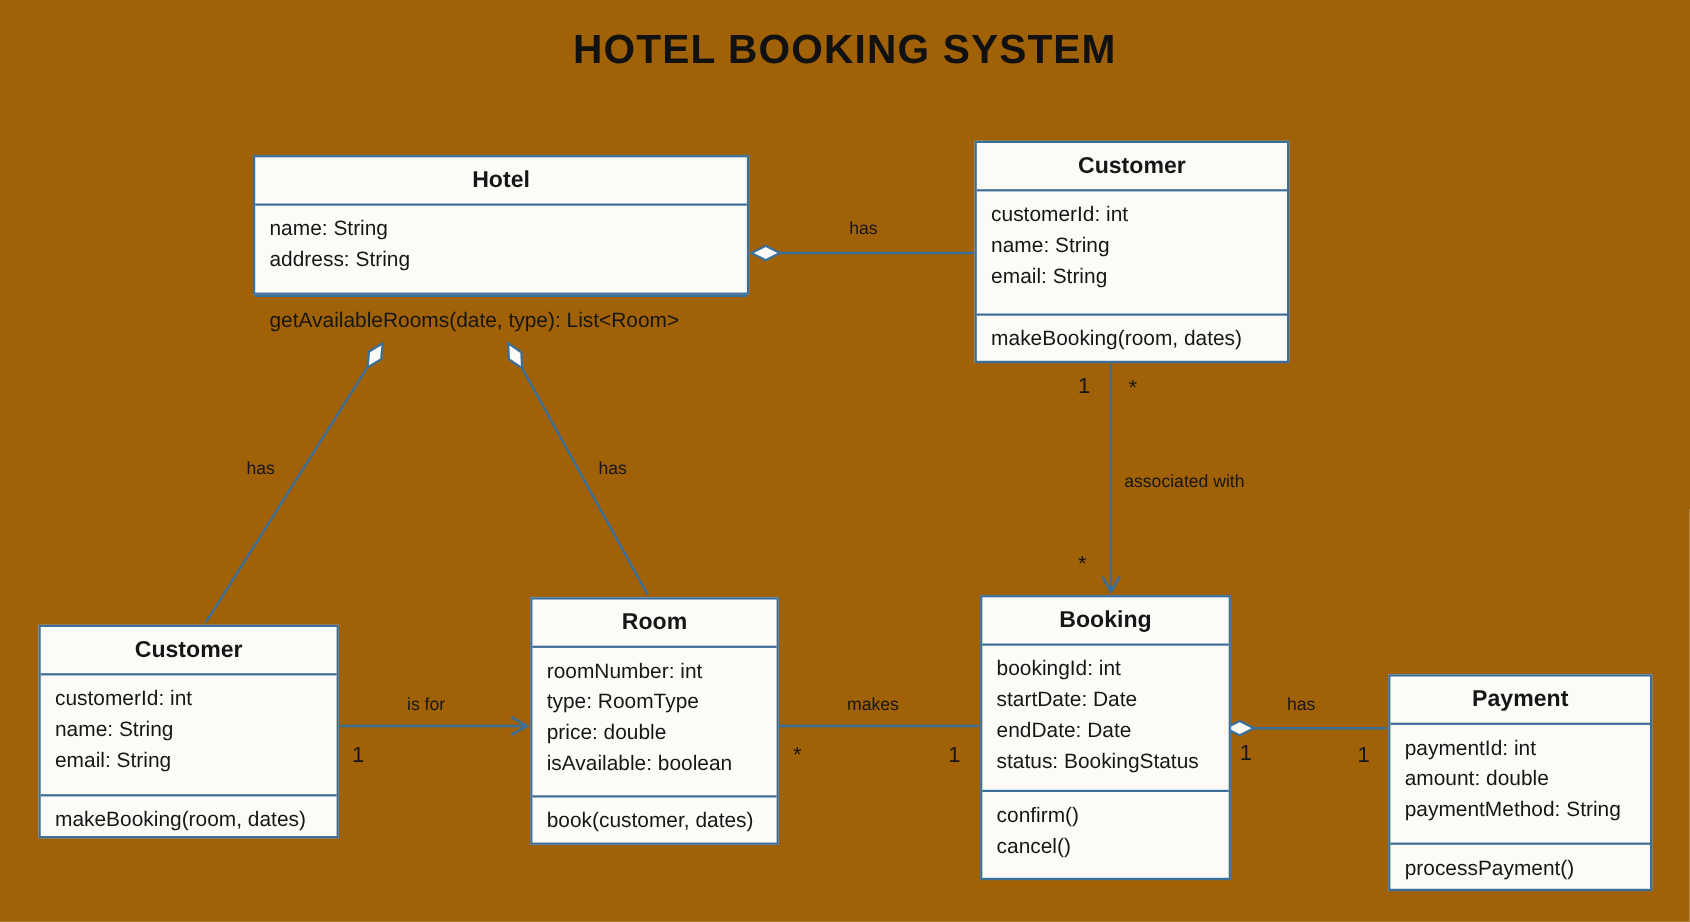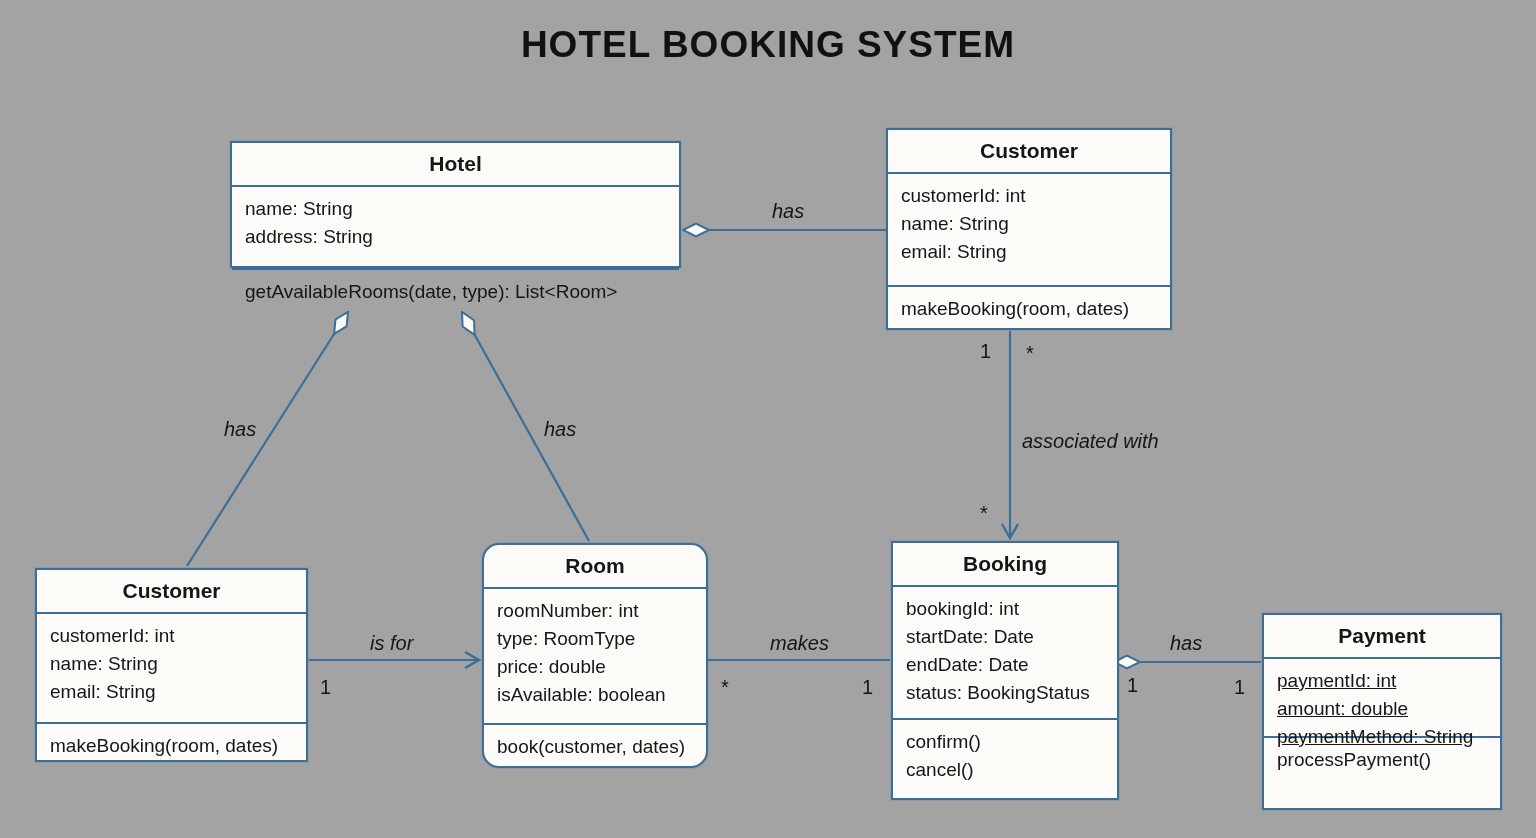--- a/index.html
+++ b/index.html
@@ -5,21 +5,21 @@
   html,body{margin:0;padding:0;}
   body{
     font-family:"Liberation Sans", sans-serif;
     background:#fbfaf7;
     color:#161616;
   }
   #canvas{
     position:relative;
     width:1536px;
     height:838px;
-    background:#a3a3a3;
+    background:#a16207;
     overflow:hidden;
   }
   #diagram-title{
     position:absolute;
     top:24px; left:0; width:100%;
     text-align:center;
     font-size:37px;
     font-weight:bold;
     letter-spacing:1px;
     color:#111;
@@ -56,43 +56,42 @@
     padding-top:8px;
   }
   .uml-line{
     font-size:19px;
     line-height:28px;
     padding:0 13px;
     white-space:nowrap;
   }
   .edge-label{
     position:absolute;
-    font-size:20px;
+    font-size:16px;
     color:#161616;
     white-space:nowrap;
-    font-style:italic;
   }
   .mult{
     position:absolute;
     font-size:20px;
     color:#161616;
   }
   
   #class-hotel{left:230px;top:141px;width:451px;height:127px;}
   #class-hotel .uml-attrs{height:83px;}
   #class-customer-top{left:886px;top:128px;width:286px;height:202px;}
   #class-customer-top .uml-attrs{height:113px;}
   #class-customer-left{left:35px;top:568px;width:273px;height:194px;}
   #class-customer-left .uml-attrs{height:110px;}
-  #class-room{left:482px;top:543px;width:226px;height:225px;border-radius:17px;}
+  #class-room{left:482px;top:543px;width:226px;height:225px;}
   #class-room .uml-attrs{height:136px;}
   #class-booking{left:891px;top:541px;width:228px;height:259px;}
   #class-booking .uml-attrs{height:133px;}
   #class-payment{left:1262px;top:565px;width:240px;height:197px;margin-top:48px;}
-  #class-payment .uml-attrs{height:79px;text-decoration:underline;}
+  #class-payment .uml-attrs{height:109px;}
 </style>
 </head>
 <body>
 
 <div id="canvas">
 
   <div id="diagram-title">HOTEL BOOKING SYSTEM</div>
 
   <svg id="connector-layer" width="1536" height="838" viewBox="0 0 1536 838">
     <defs>

